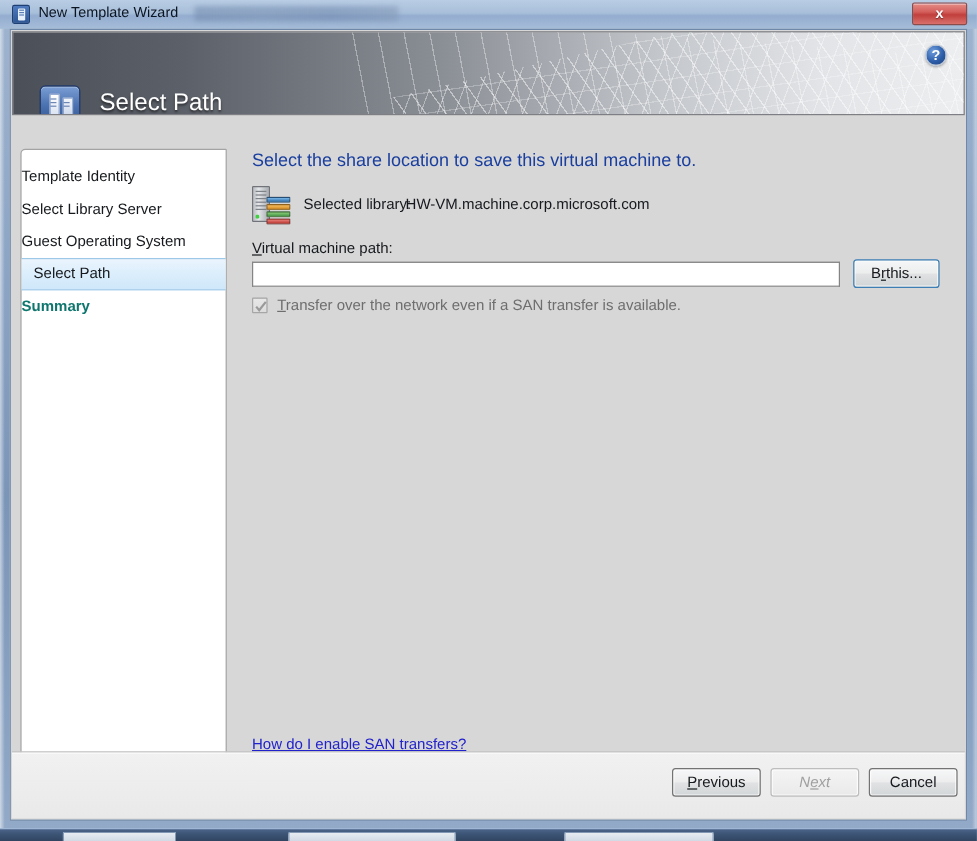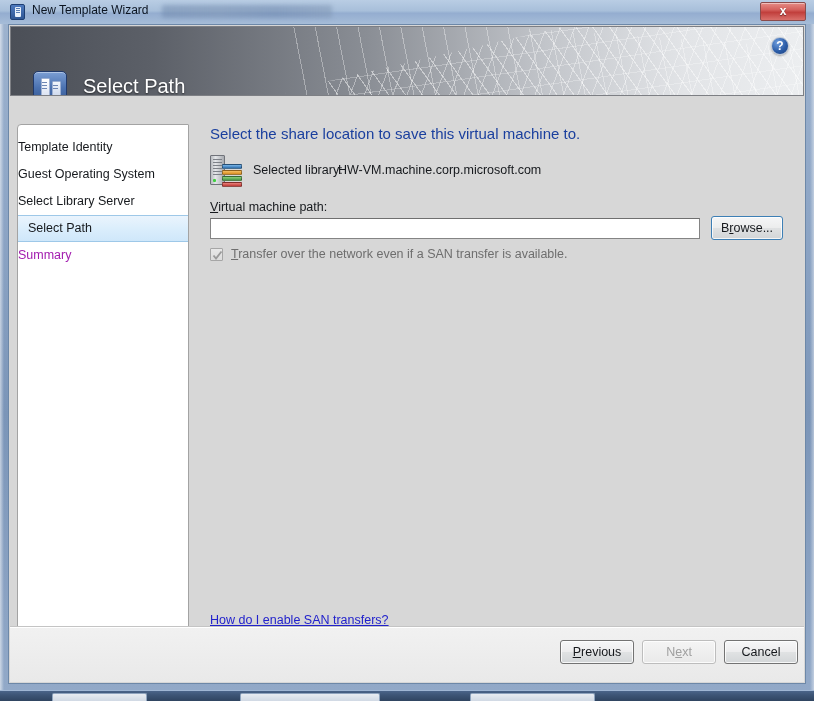--- a/index.html
+++ b/index.html
@@ -240,21 +240,21 @@
   .step.first { margin-top: 9px; }
   .step.selected {
     background: linear-gradient(to bottom, #eaf4fd 0%, #dbeefc 50%, #cfe7fa 100%);
     border-top: 1px solid #9ec8e8;
     border-bottom: 1px solid #9ec8e8;
     height: 27px;
     line-height: 25px;
     padding-left: 10px;
     cursor: pointer;
   }
-  .step.disabled { color: #a21caf; }
+  .step.disabled { color: #0f766e; font-weight: bold; }
 
   
   #content {
     position: absolute;
     left: 181px; top: 82px;
     width: 651px;
     height: 525px;
   }
   #content-heading {
     position: absolute;
@@ -418,20 +418,21 @@
     cursor: pointer;
   }
   .footer-btn u { text-decoration: underline; }
   #btn-previous { left: 550px; }
   #btn-next {
     left: 632px;
     color: #a0a0a0;
     border-color: #bdbdbd;
     background: linear-gradient(to bottom, #f4f4f4 0%, #efefef 50%, #e9e9e9 100%);
     cursor: default;
+    font-style: italic;
   }
   #btn-cancel { left: 714px; }
 
   
   #taskbar {
     position: absolute;
     left: 0; bottom: 0;
     width: 814px;
     height: 11px;
     background: linear-gradient(to bottom, #4a6489 0%, #3d5576 40%, #2f4460 100%);
@@ -482,24 +483,24 @@
       <div id="help-icon">
         <span>?</span>
       </div>
     </div>
 
     <div id="sidebar">
       <div class="step first">
         <span>Template Identity</span>
       </div>
       <div class="step">
+        <span>Select Library Server</span>
+      </div>
+      <div class="step">
         <span>Guest Operating System</span>
-      </div>
-      <div class="step">
-        <span>Select Library Server</span>
       </div>
       <div class="step selected">
         <span>Select Path</span>
       </div>
       <div class="step disabled">
         <span>Summary</span>
       </div>
     </div>
 
     <div id="content">
@@ -525,21 +526,21 @@
         <div id="library-label">Selected library:</div>
         <div id="library-value">HW-VM.machine.corp.microsoft.com</div>
       </div>
 
       <div id="path-label">
         <u>V</u><span>irtual machine path:</span>
       </div>
 
       <input id="path-input" type="text" value="" style="">
 
-      <button id="browse-button"><span>B</span><u>r</u><span>owse...</span></button>
+      <button id="browse-button"><span>B</span><u>r</u><span>this...</span></button>
 
       <div id="san-row">
         <div id="san-checkbox">
           <svg width="11" height="11" viewBox="0 0 11 11">
             <path d="M1.5 5.5 L4 8.5 L9.5 1.5" stroke="#9a9a9a" stroke-width="1.8" fill="none"></path>
           </svg>
         </div>
         <div id="san-label"><u>T</u><span>ransfer over the network even if a SAN transfer is available.</span></div>
       </div>
 

